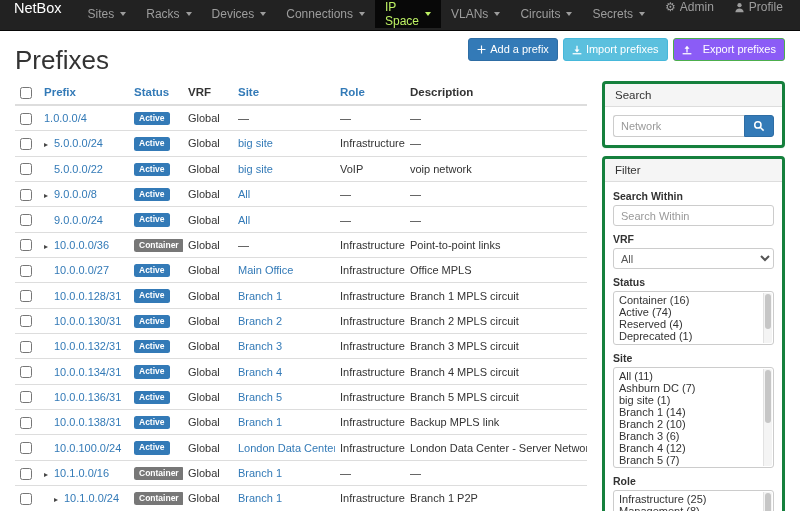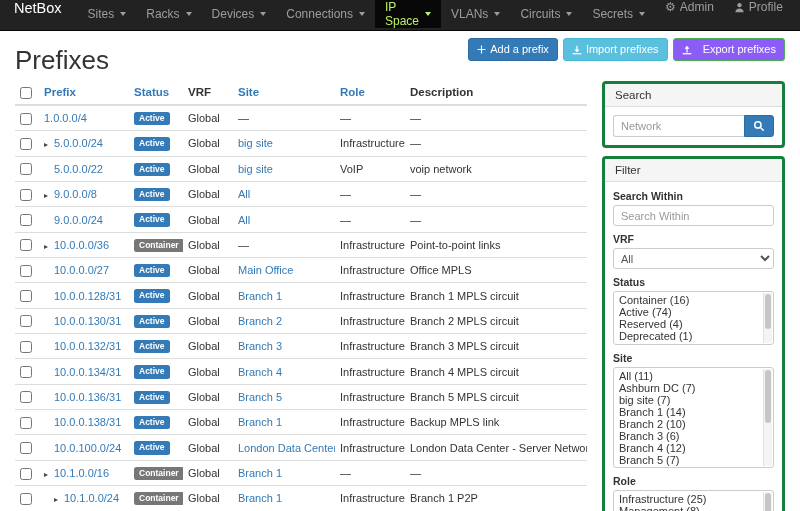--- a/index.html
+++ b/index.html
@@ -397,21 +397,21 @@
                   <div class="lb-thumb" style="top:1px;height:70%"></div>
                 </div>
             </div>
           </div>
 
           <div class="filter-field">
             <label class="filter-label">Site</label>
             <div class="listbox h-site">
               <div class="lb-option">All (11)</div>
                 <div class="lb-option">Ashburn DC (7)</div>
-                <div class="lb-option">big site (7)</div>
+                <div class="lb-option">big site (1)</div>
                 <div class="lb-option">Branch 1 (14)</div>
                 <div class="lb-option">Branch 2 (10)</div>
                 <div class="lb-option">Branch 3 (6)</div>
                 <div class="lb-option">Branch 4 (12)</div>
                 <div class="lb-option">Branch 5 (7)</div>
                 <div class="lb-option">COLO 1 (4)</div>
                 <div class="lb-scroll">
                   <div class="lb-thumb" style="top:1px;height:55%"></div>
                 </div>
             </div>

